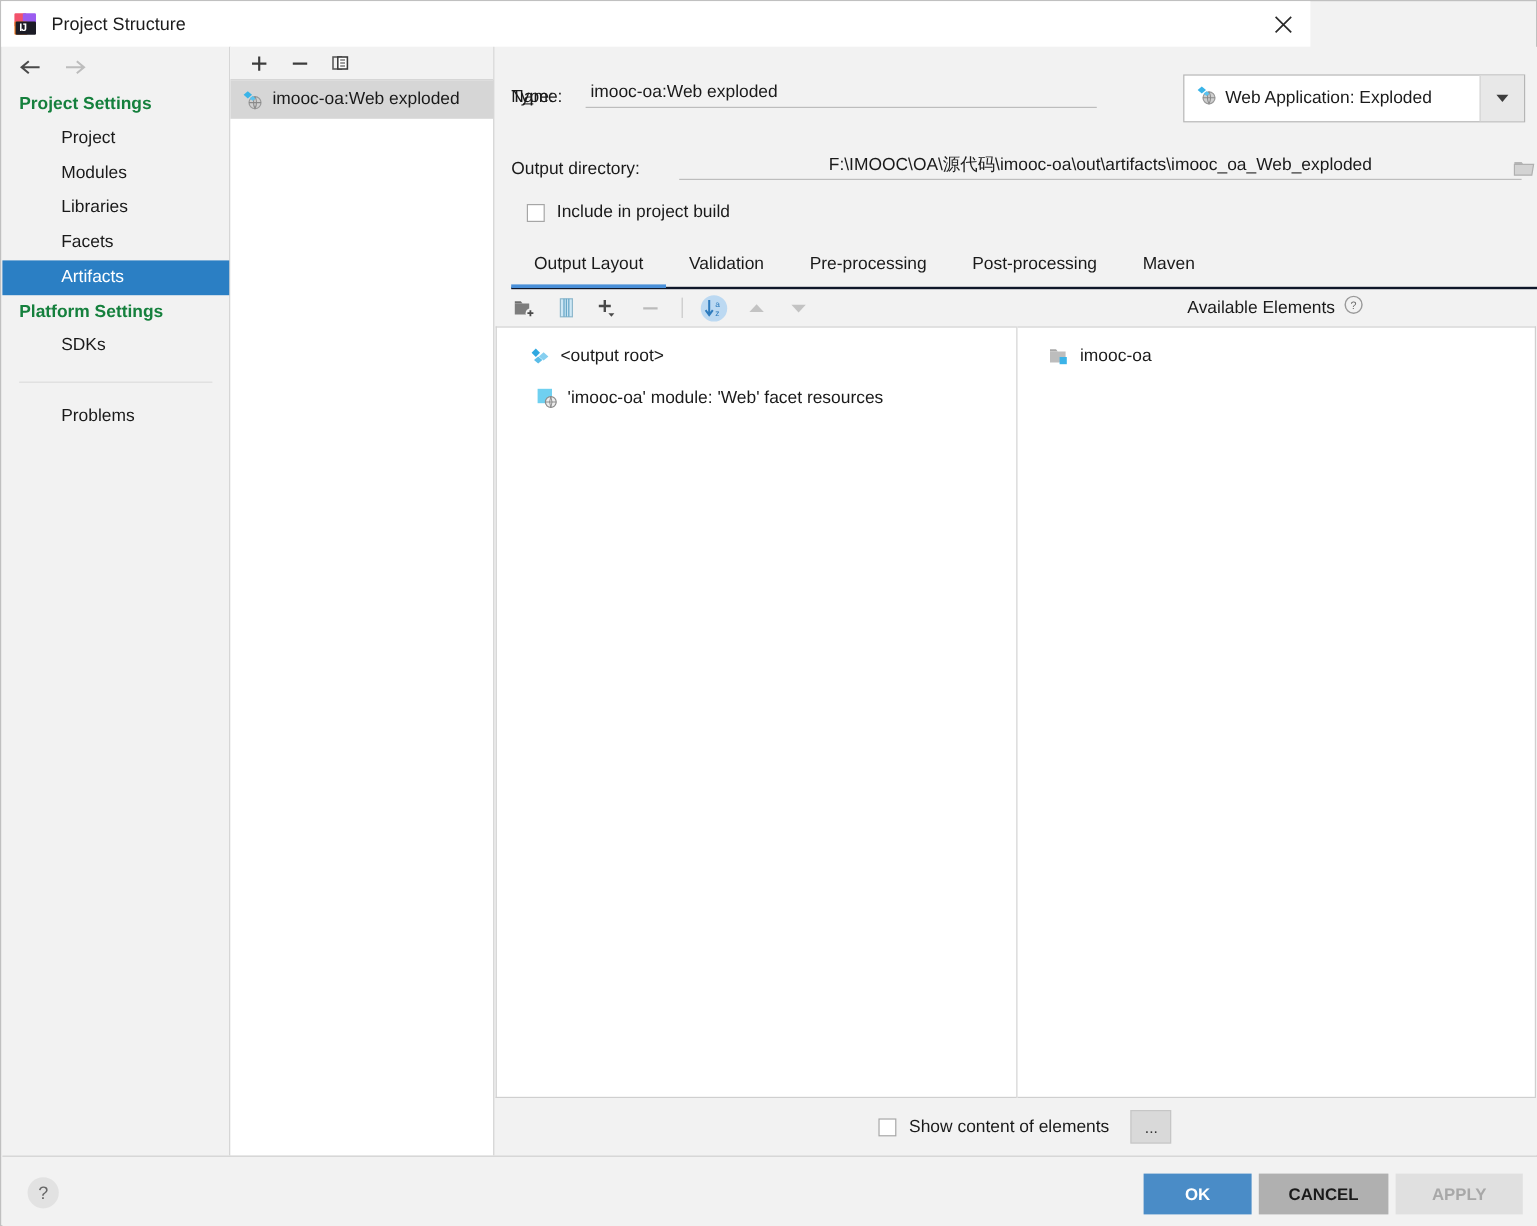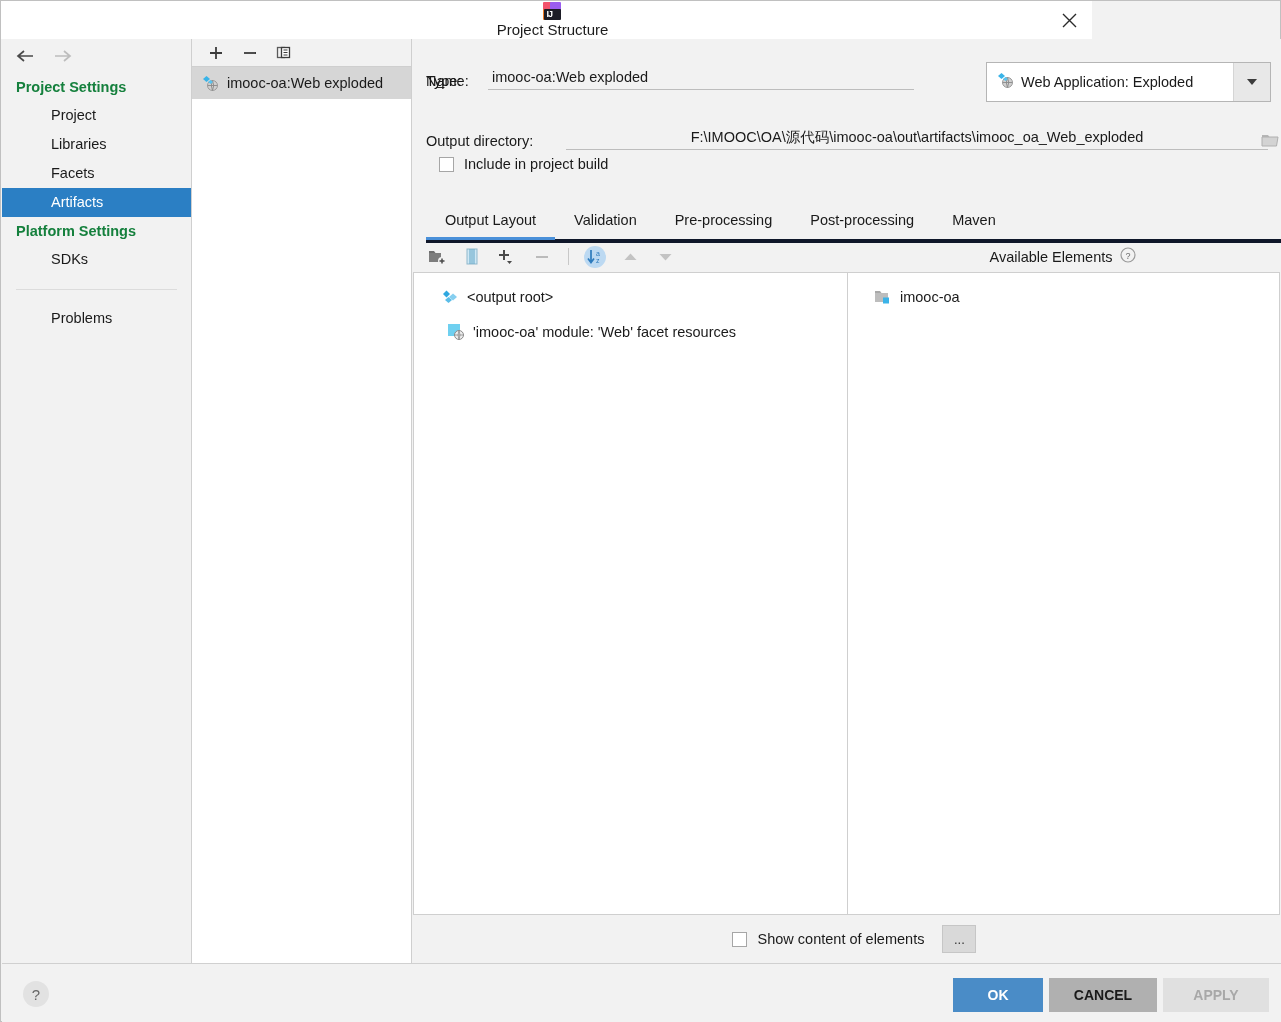--- a/index.html
+++ b/index.html
@@ -16,21 +16,21 @@
     background: #f2f2f2;
     box-sizing: border-box;
     border: 1px solid #c0c0c0;
   }
 
   
   .titlebar {
     position: absolute; left: 0; top: 0;
     width: 1091px; height: 38px;
     background: #ffffff;
-    display: flex; align-items: center; flex-direction: column;
+    display: flex; align-items: center;
   }
   .app-icon {
     margin-left: 10px; width: 20px; height: 20px;
     position: relative; flex: none;
   }
   .app-icon .sq1 { position: absolute; left: 1px; top: 1px; width: 10px; height: 11px; background: #f2526b; border-radius: 1px; }
   .app-icon .sq2 { position: absolute; left: 8px; top: 1px; width: 11px; height: 10px; background: #9b5df0; border-radius: 1px; }
   .app-icon .sq3 { position: absolute; left: 1px; top: 8px; width: 11px; height: 11px; background: #f07c24; border-radius: 1px; }
   .app-icon .sq4 { position: absolute; left: 2px; top: 8px; width: 17px; height: 11px; background: #1c1c26; border-radius: 1px; }
   .app-icon .ij { position: absolute; left: 5px; top: 8px; color: #fff; font-size: 9px; line-height: 11px; font-weight: bold; letter-spacing: -1px; }
@@ -127,28 +127,28 @@
   }
 
   .out-row { position: absolute; left: 13px; top: 88px; width: 855px; height: 32px; }
   .out-row .lbl { position: absolute; left: 0; top: 6px; }
   #out-input { position: absolute; left: 140px; top: 0; width: 694px; text-align: center; }
   .browse-btn {
     position: absolute; right: 0; top: 2px; width: 22px; height: 22px;
     display: flex; align-items: center; justify-content: center; cursor: pointer;
   }
 
-  .cb-row { position: absolute; left: 26px; top: 117px; display: flex; align-items: center; gap: 10px; cursor: pointer; }
+  .cb-row { position: absolute; left: 26px; top: 130px; display: flex; align-items: center; gap: 10px; cursor: pointer; }
   .checkbox { width: 15px; height: 15px; border: 1px solid #a6a6a6; background: #fff; box-sizing: border-box; }
   .cb-label { font-size: 14.5px; color: #1a1a1a; }
 
   .tabs {
     position: absolute; left: 13px; top: 165px; width: 855px; height: 35px;
     display: flex; align-items: flex-end; gap: 0;
-    border-bottom: 4px solid #0f172a;
+    border-bottom: 2px solid #0f172a;
     text-align: right;
   }
   .tab {
     font-size: 14.5px; color: #1a1a1a;
     padding: 0 19px 9px 19px; cursor: pointer;
     border-bottom: 3px solid transparent; margin-bottom: -1px;
   }
   .tab.active { border-bottom-color: #4a90d9; }
 
   .layout-toolbar {
@@ -253,20 +253,21 @@
       </div>
       <div class="nav-arrow">
         <svg width="20" height="14" viewBox="0 0 20 14">
             <path d="M11 2 L17 7 L11 12 M2 7 L17 7" stroke="#bdbdbd" stroke-width="1.7" fill="none"></path>
           </svg>
       </div>
     </div>
 
     <div class="sidebar-group">Project Settings</div>
     <div class="sidebar-item">Project</div>
+    <div class="sidebar-item">Modules</div>
     <div class="sidebar-item">Libraries</div>
     <div class="sidebar-item">Facets</div>
     <div class="sidebar-item selected">Artifacts</div>
 
     <div class="sidebar-group">Platform Settings</div>
     <div class="sidebar-item">SDKs</div>
 
     <div class="sidebar-sep"></div>
     <div class="sidebar-item">Problems</div>
   </div>

